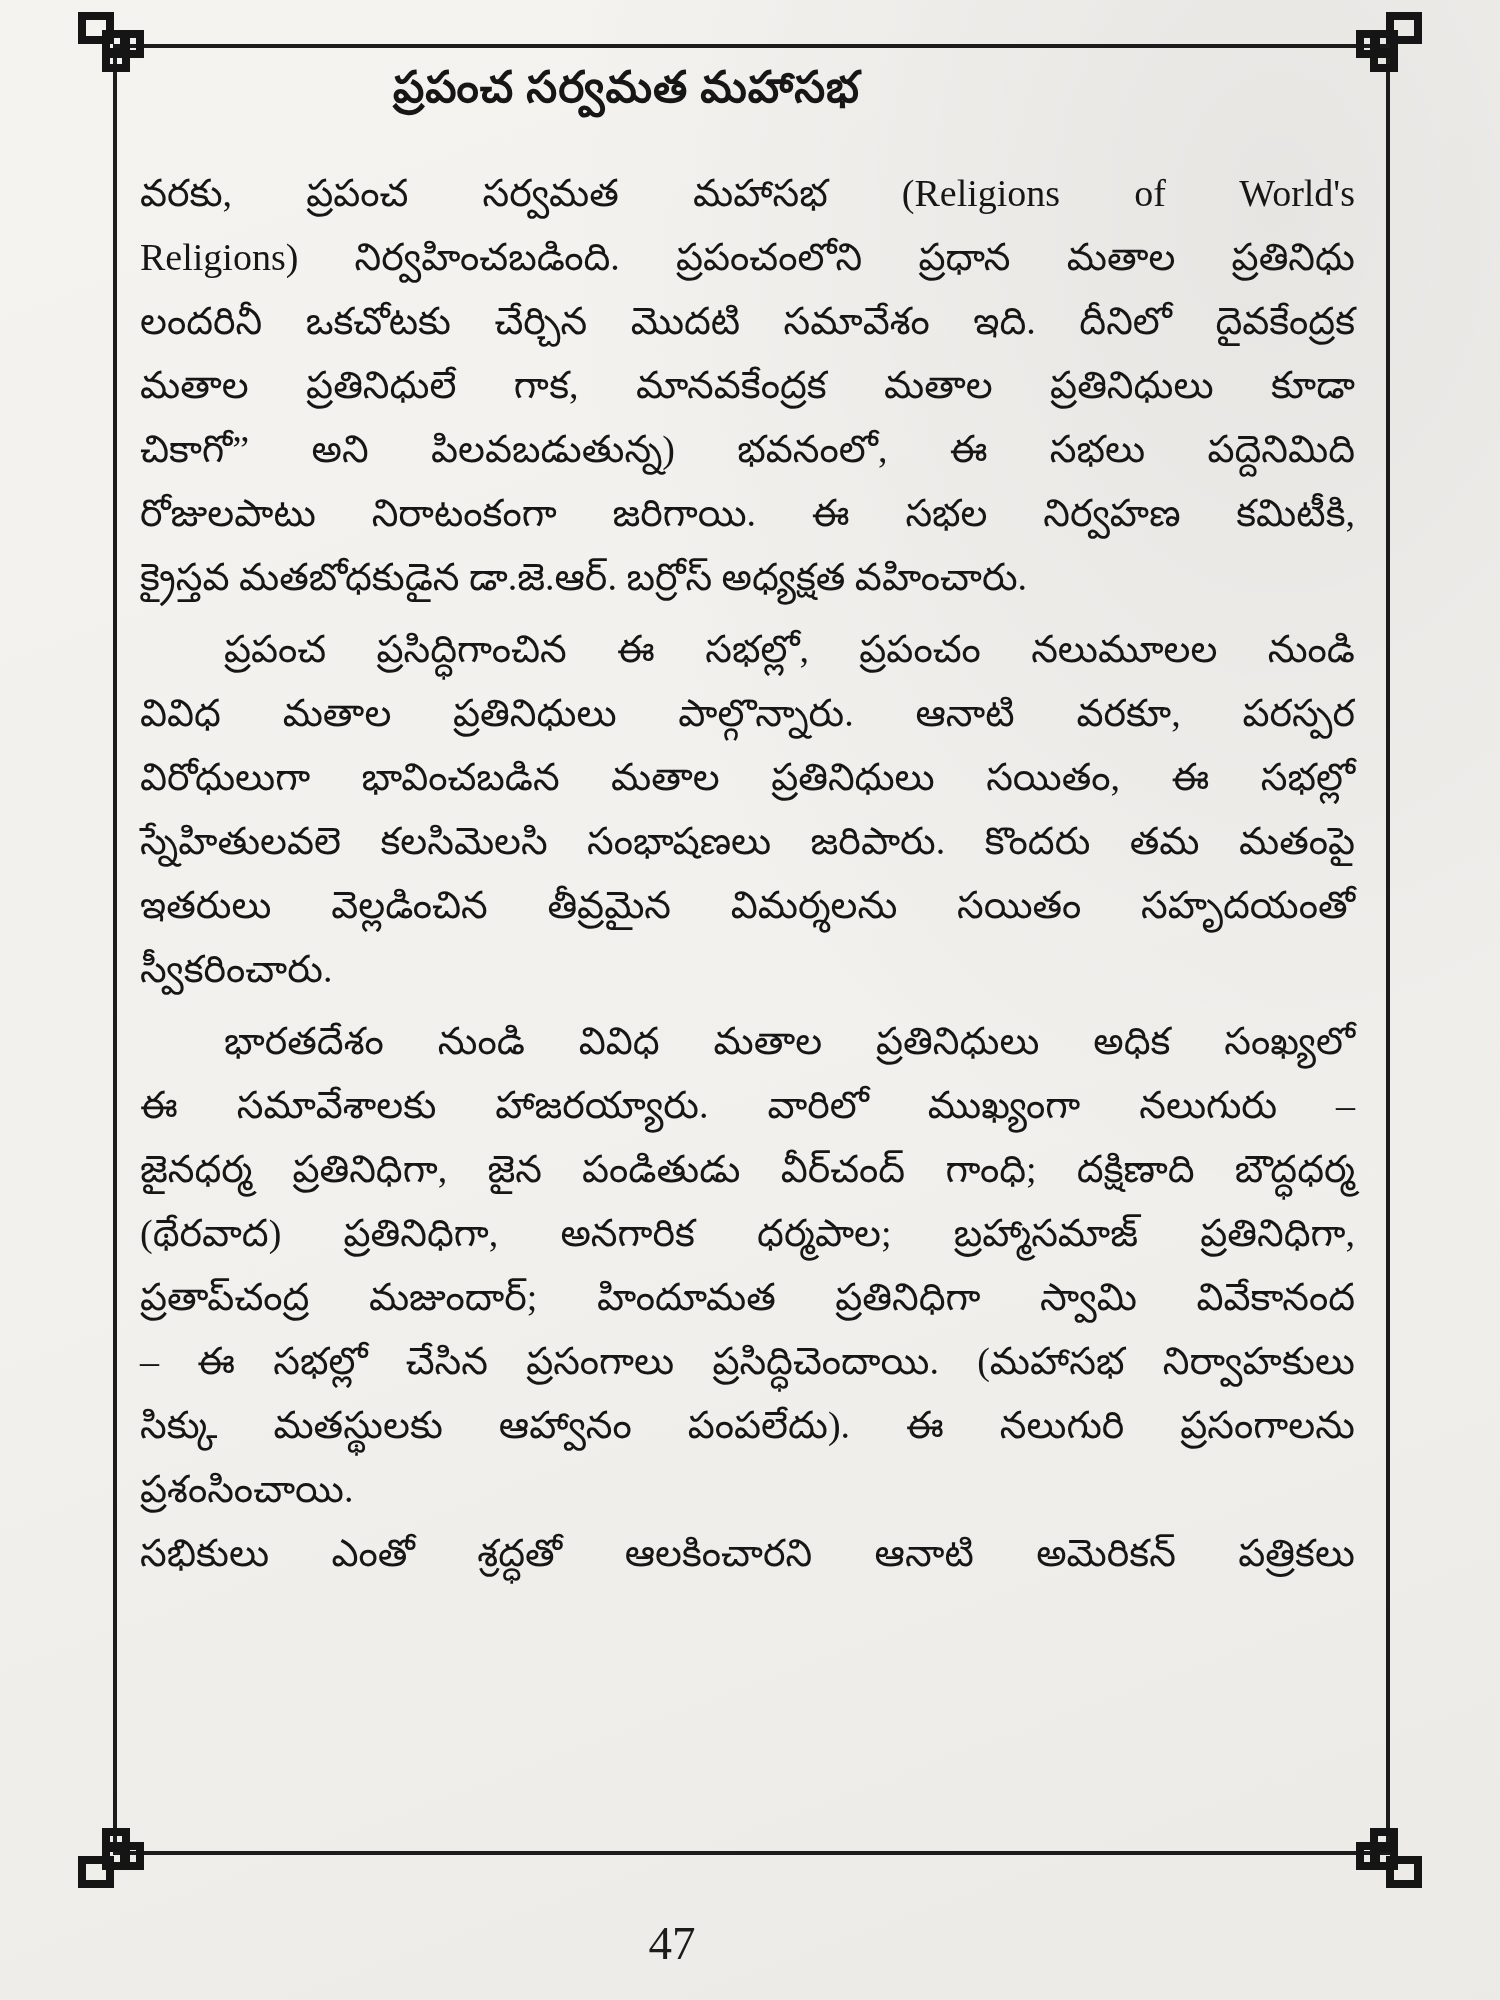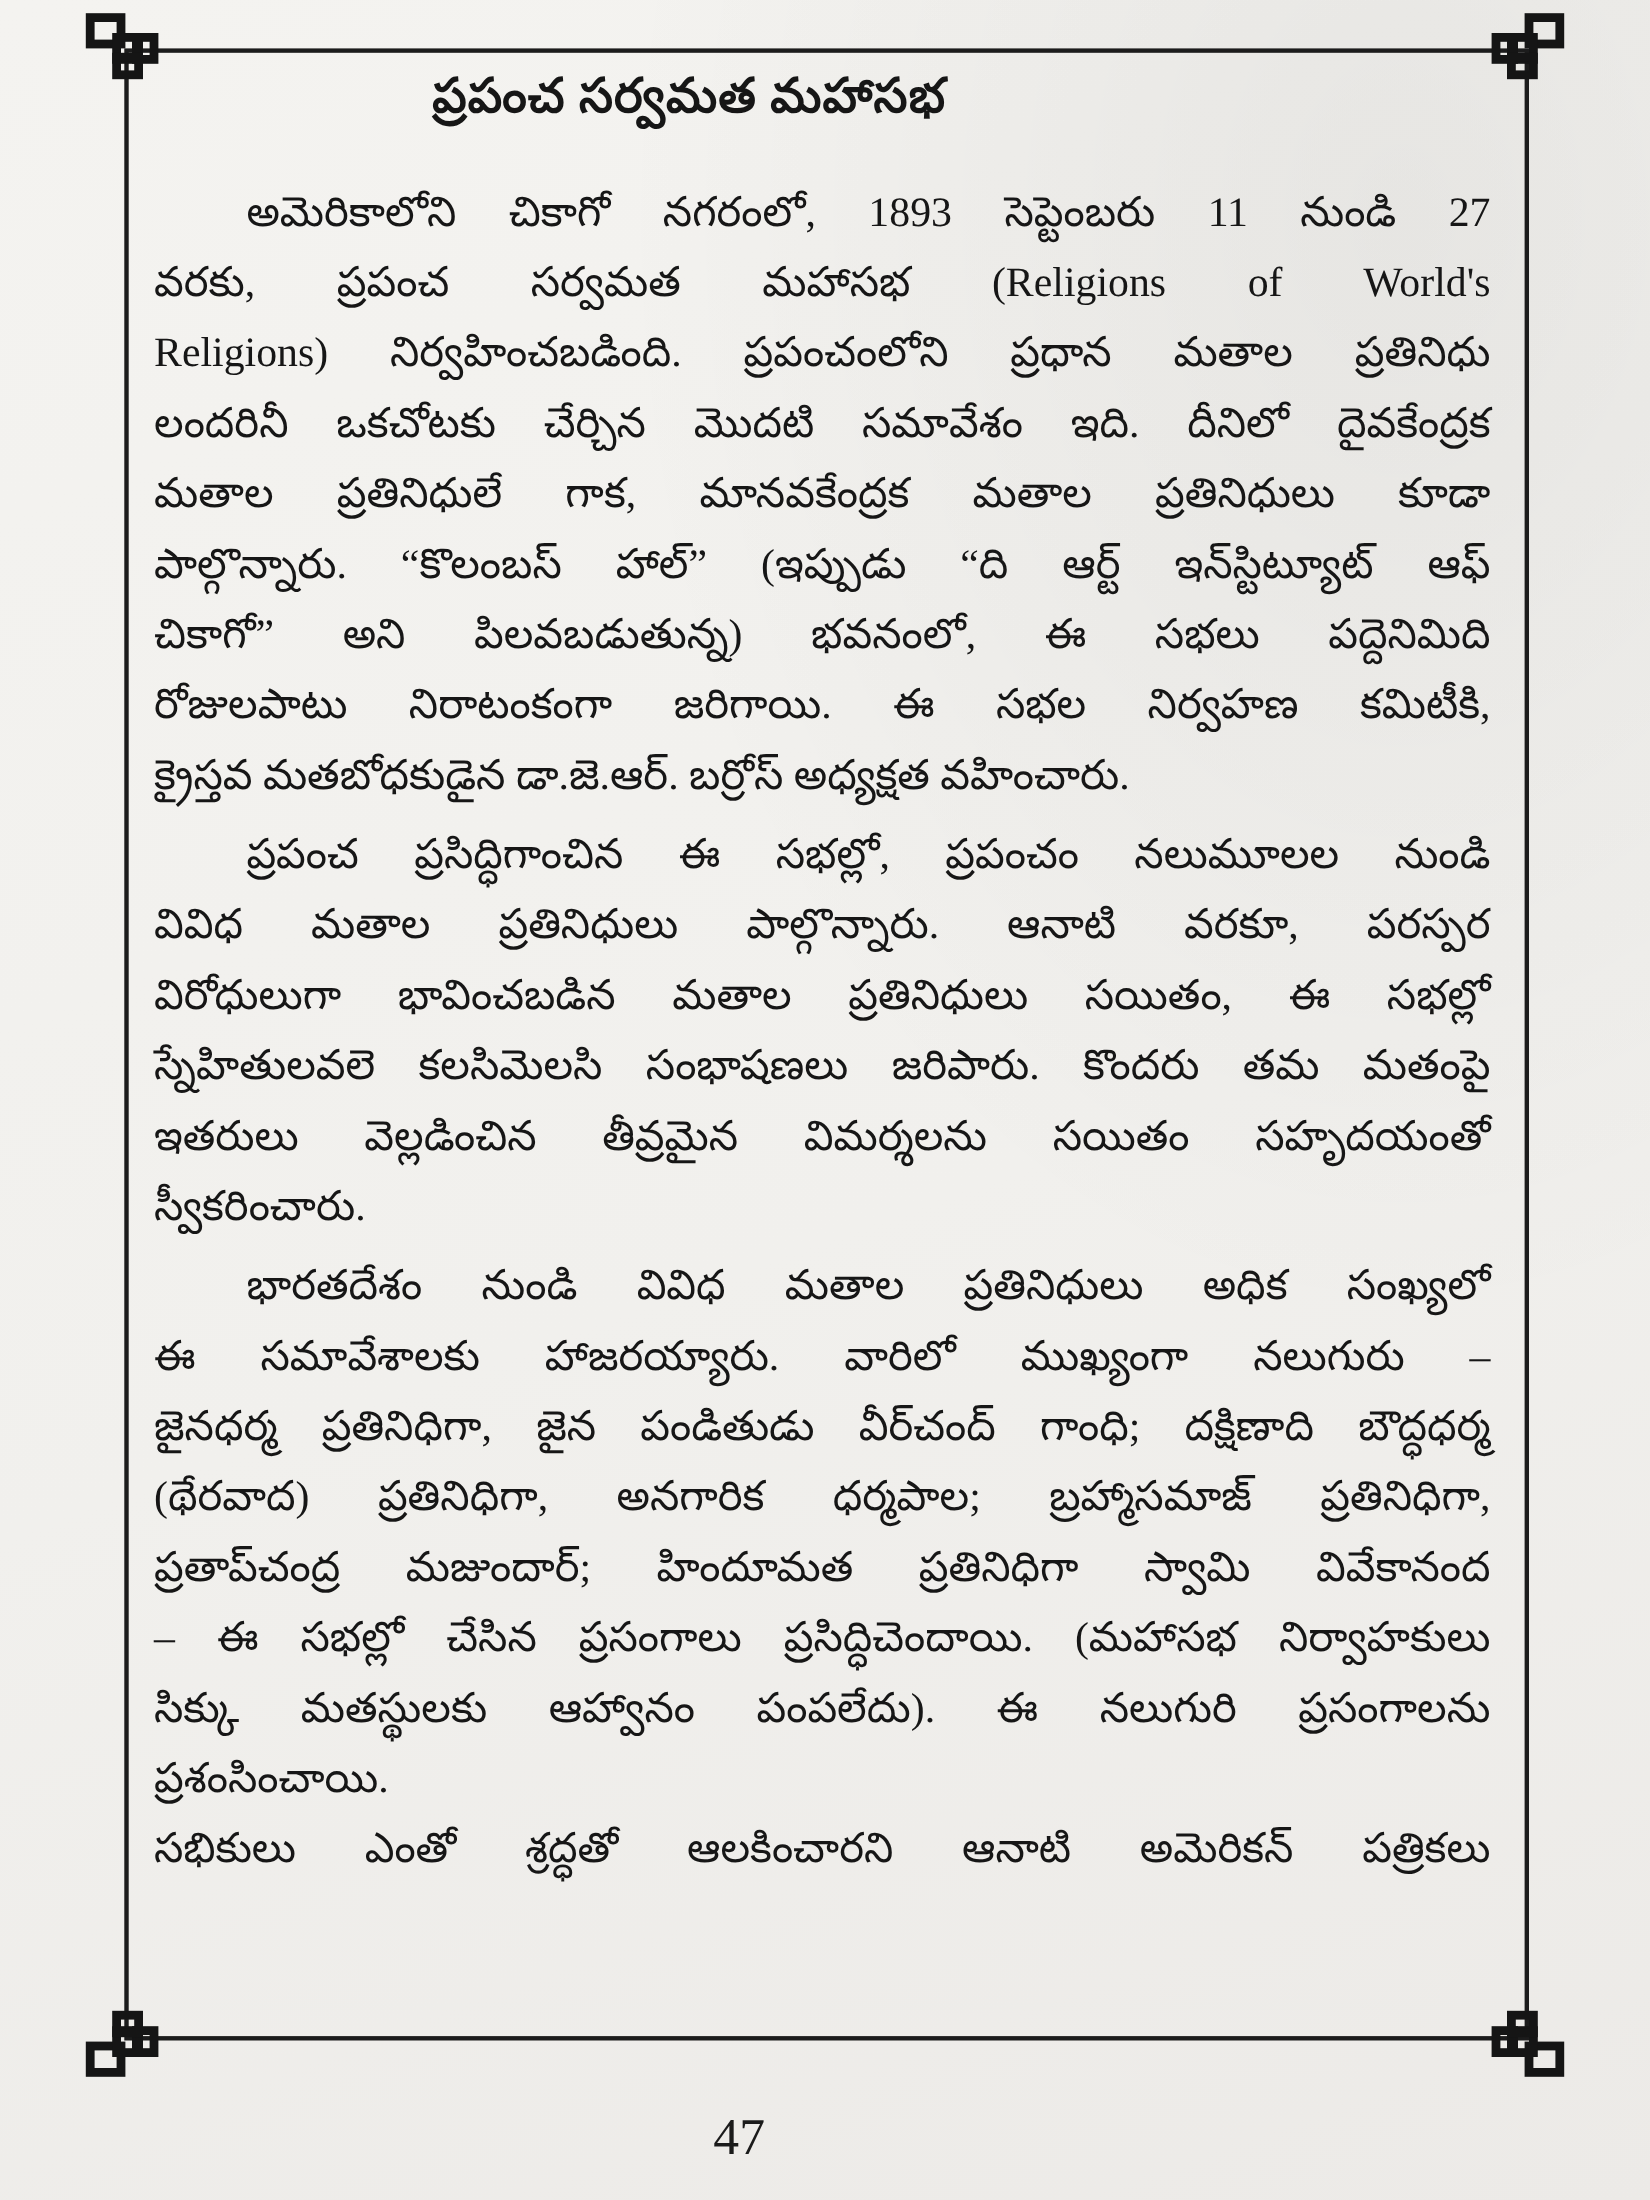--- a/index.html
+++ b/index.html
@@ -121,26 +121,24 @@
     <rect class="k" x="30" y="24" width="20" height="20"></rect>
     <rect class="k" x="48" y="24" width="16" height="20"></rect>
     <rect class="k" x="30" y="42" width="20" height="16"></rect>
   </svg>
 
   <div class="title">ప్రపంచ సర్వమత మహాసభ</div>
 
   <div class="content">
 
     <div class="para">
-      <div class="line indent">అమెరికాలోని చికాగో నగరంలో, 1893 సెప్టెంబరు 11 నుండి 27</div>
       <div class="line">వరకు, ప్రపంచ సర్వమత మహాసభ (Religions of World's</div>
       <div class="line">Religions) నిర్వహించబడింది. ప్రపంచంలోని ప్రధాన మతాల ప్రతినిధు</div>
       <div class="line">లందరినీ ఒకచోటకు చేర్చిన మొదటి సమావేశం ఇది. దీనిలో దైవకేంద్రక</div>
       <div class="line">మతాల ప్రతినిధులే గాక, మానవకేంద్రక మతాల ప్రతినిధులు కూడా</div>
-      <div class="line">పాల్గొన్నారు. “కొలంబస్ హాల్” (ఇప్పుడు “ది ఆర్ట్ ఇన్‌స్టిట్యూట్ ఆఫ్</div>
       <div class="line">చికాగో” అని పిలవబడుతున్న) భవనంలో, ఈ సభలు పద్దెనిమిది</div>
       <div class="line">రోజులపాటు నిరాటంకంగా జరిగాయి. ఈ సభల నిర్వహణ కమిటీకి,</div>
       <div class="line last">క్రైస్తవ మతబోధకుడైన డా.జె.ఆర్. బర్రోస్ అధ్యక్షత వహించారు.</div>
     </div>
 
     <div class="para">
       <div class="line indent">ప్రపంచ ప్రసిద్ధిగాంచిన ఈ సభల్లో, ప్రపంచం నలుమూలల నుండి</div>
       <div class="line">వివిధ మతాల ప్రతినిధులు పాల్గొన్నారు. ఆనాటి వరకూ, పరస్పర</div>
       <div class="line">విరోధులుగా భావించబడిన మతాల ప్రతినిధులు సయితం, ఈ సభల్లో</div>
       <div class="line">స్నేహితులవలె కలసిమెలసి సంభాషణలు జరిపారు. కొందరు తమ మతంపై</div>

